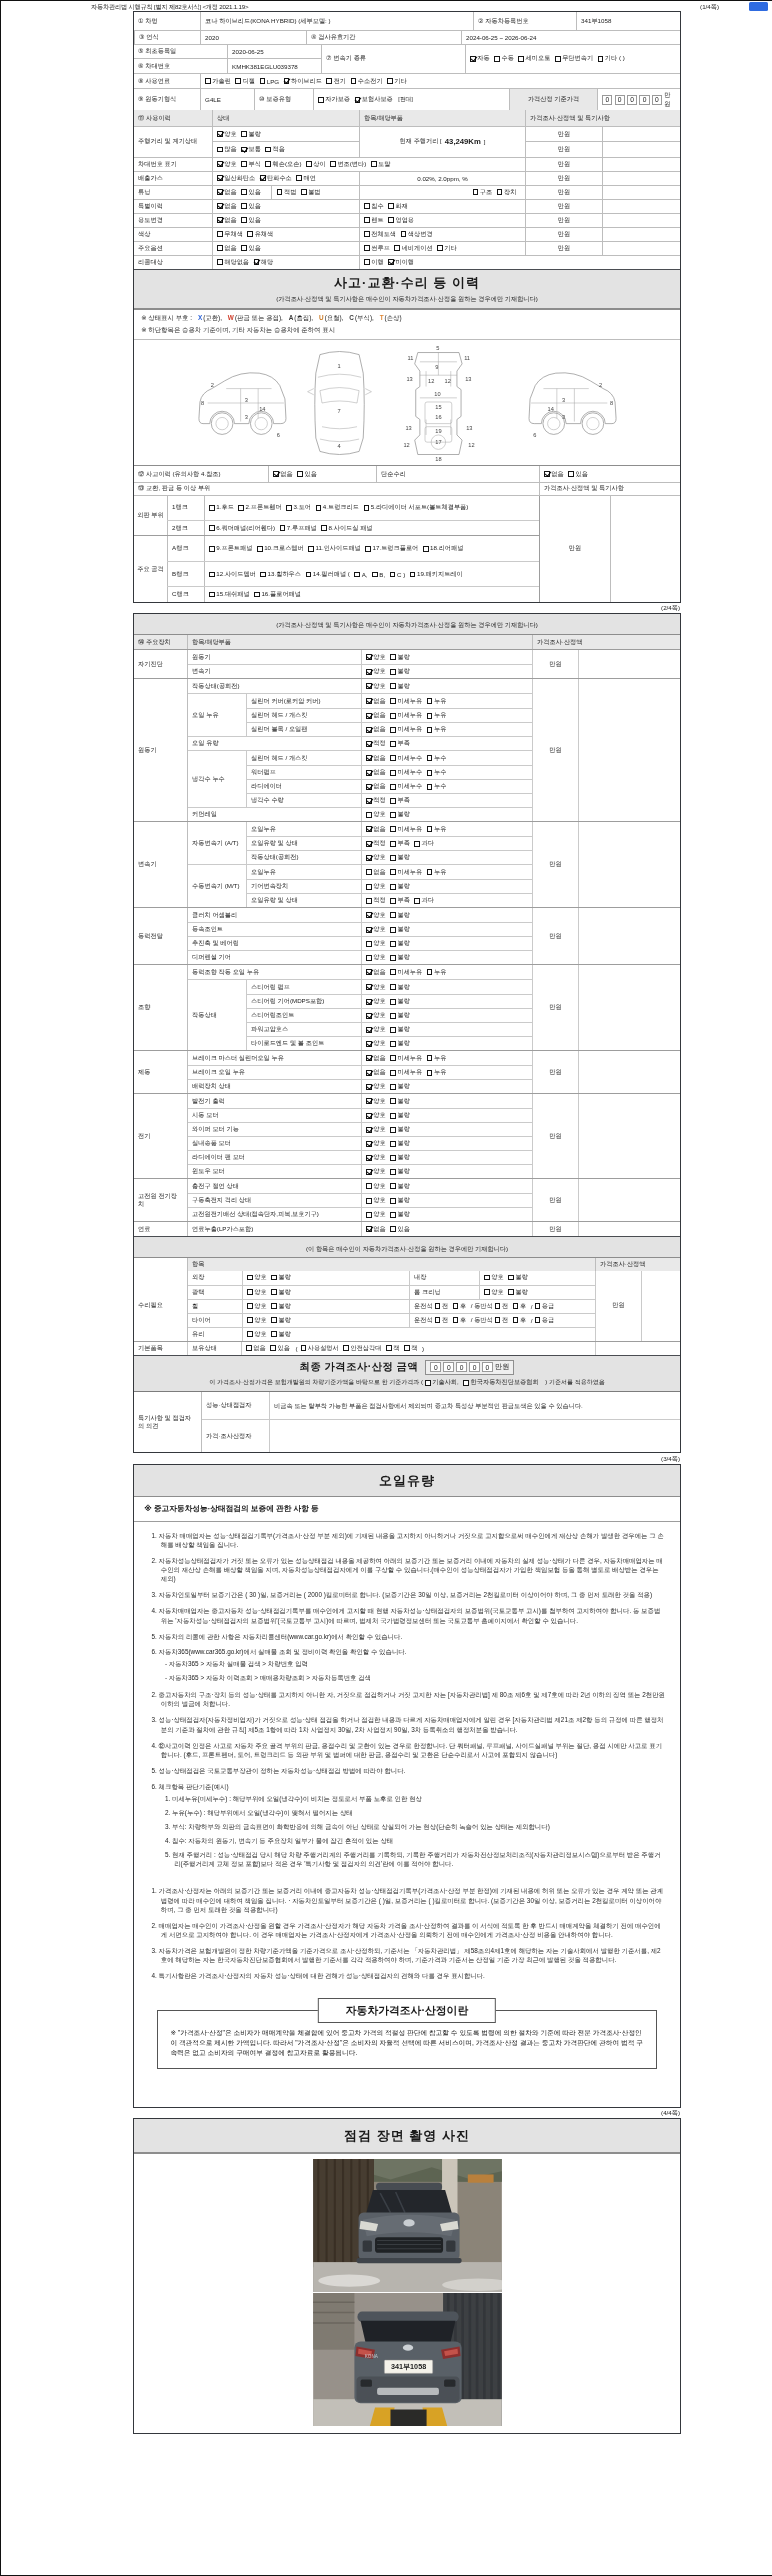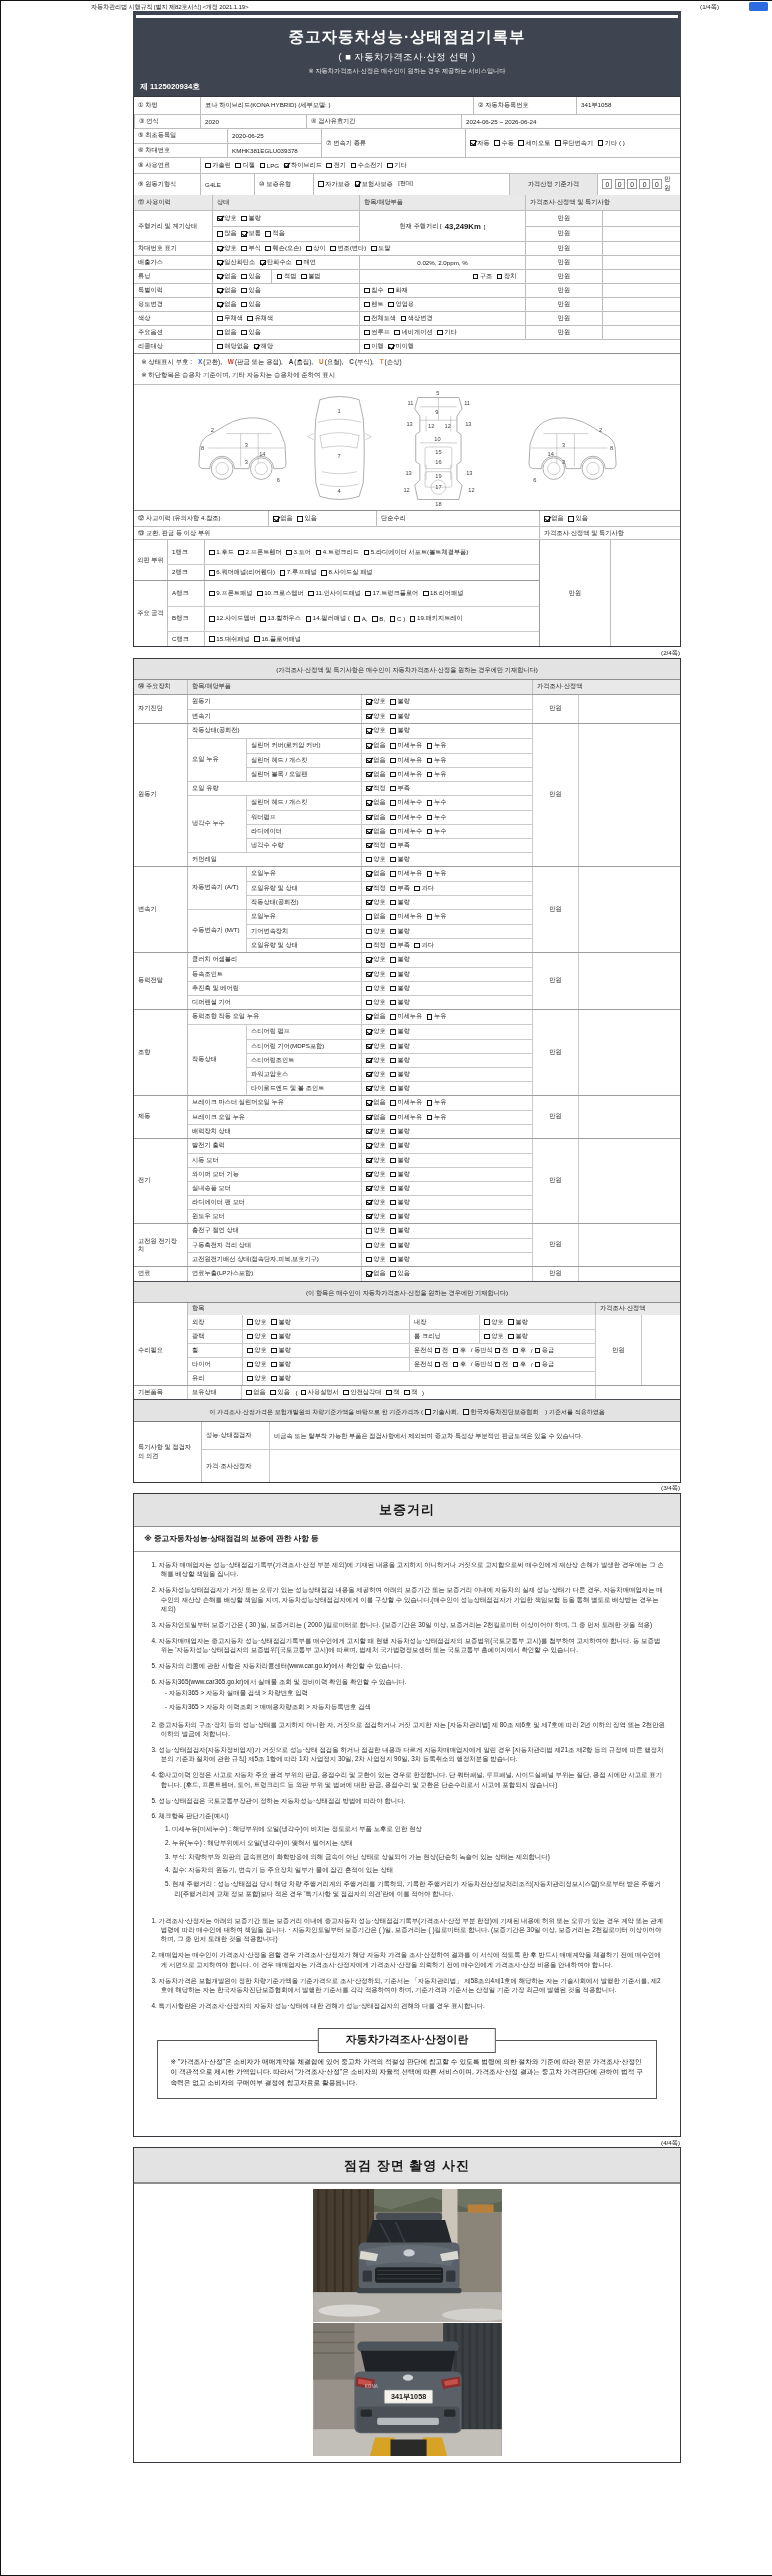--- a/index.html
+++ b/index.html
@@ -104,27 +104,20 @@
 </head>
 <body>
 
 <div class="page-frame"></div>
 <div class="top-meta">자동차관리법 시행규칙 [별지 제82호서식] &lt;개정 2021.1.19&gt;</div>
 <div class="top-page">(1/4쪽)</div>
 <div class="corner-badge"></div>
 
 <div class="doc">
 
-  <div class="dark-head">
-    <div class="stripe"></div>
-    <div class="dh-title">중고자동차성능·상태점검기록부</div>
-    <div class="dh-sub">( ■ 자동차가격조사·산정 선택 )</div>
-    <div class="dh-note">※ 자동차가격조사·산정은 매수인이 원하는 경우 제공하는 서비스입니다</div>
-    <div class="dh-no">제 1125020934호</div>
-  </div>
 
   <div class="pagebox">
 
     <div class="tr first" style="min-height:17.5px">
       <div class="td nl b-lab">① 차명</div>
       <div class="td" style="width:273px">코나 하이브리드(KONA HYBRID) (세부모델: )</div>
       <div class="td" style="width:103px">② 자동차등록번호</div>
       <div class="td" style="flex:1">341부1058</div>
     </div>
     <div class="tr">
@@ -487,20 +480,24 @@
             <span class="cb"></span>
             <span>이행</span>
           </span>
           <span class="opt">
             <span class="cb on"></span>
             <span>미이행</span>
           </span>
         </div>
     </div>
 
+    <div class="band bt">
+      <div class="t">사고·교환·수리 등 이력</div>
+      <div class="s">(가격조사·산정액 및 특기사항은 매수인이 자동차가격조사·산정을 원하는 경우에만 기재합니다)</div>
+    </div>
     <div class="legend">
       <span>※ 상태표시 부호 :</span>
       <span class="lg x">X</span><span>(교환),</span>
       <span class="lg w">W</span><span>(판금 또는 용접),</span>
       <span class="lg a">A</span><span>(흠집),</span>
       <span class="lg u">U</span><span>(요철),</span>
       <span class="lg cc">C</span><span>(부식),</span>
       <span class="lg tt">T</span><span>(손상)</span>
       <div class="row2">※ 하단항목은 승용차 기준이며, 기타 자동차는 승용차에 준하여 표시</div>
     </div>
@@ -1616,20 +1613,31 @@
               <span class="cb"></span>
               <span>잭</span>
             </span>
           </span>
         <span>)</span>
       </div>
       <div class="dc bl" style="flex:1"></div>
     </div>
 
     <div class="final">
+      <div class="line1">
+        <span class="fl">최종 가격조사·산정 금액</span>
+        <span class="dwrap">
+          <span class="digit">0</span>
+          <span class="digit">0</span>
+          <span class="digit">0</span>
+          <span class="digit">0</span>
+          <span class="digit">0</span>
+          <span style="font-size:7.2px">만원</span>
+        </span>
+      </div>
       <div class="note">
         <span>이 가격조사·산정가격은 보험개발원의 차량기준가액을 바탕으로 한 기준가격과 (</span>
         <span style="display:inline-flex;margin:0 2.1px">
             <span class="opt">
               <span class="cb"></span>
               <span>기술사회,</span>
             </span>
             <span class="opt">
               <span class="cb"></span>
               <span>한국자동차진단보증협회</span>
@@ -1651,21 +1659,21 @@
           <div class="dc bl" style="flex:1"></div>
         </div>
       </div>
     </div>
   </div>
 
   <div class="marker">(3/4쪽)</div>
 
   <div class="pagebox" style="min-height:644px">
     <div class="band" style="padding:7.2px 0 6.2px">
-      <div class="t">보증거리</div>
+      <div class="t">오일유량</div>
     </div>
     <div class="notice-h1">※ 중고자동차성능·상태점검의 보증에 관한 사항 등</div>
     <div class="notice-body">
       <div class="para">1.  자동차 매매업자는 성능·상태점검기록부(가격조사·산정 부분 제외)에 기재된 내용을 고지하지 아니하거나 거짓으로 고지함으로써 매수인에게 재산상 손해가 발생한 경우에는 그 손해를 배상할 책임을 집니다.</div>
       <div class="para">2.  자동차성능상태점검자가 거짓 또는 오류가 있는 성능상태점검 내용을 제공하여 아래의 보증기간 또는 보증거리 이내에 자동차의 실제 성능·상태가 다른 경우, 자동차매매업자는 매수인의 재산상 손해를 배상할 책임을 지며, 자동차성능상태점검자에게 이를 구상할 수 있습니다.(매수인이 성능상태점검자가 가입한 책임보험 등을 통해 별도로 배상받는 경우는 제외)</div>
       <div class="para">3.  자동차인도일부터 보증기간은 ( 30 )일, 보증거리는 ( 2000 )킬로미터로 합니다. (보증기간은 30일 이상, 보증거리는 2천킬로미터 이상이어야 하며, 그 중 먼저 도래한 것을 적용)</div>
       <div class="para">4.  자동차매매업자는 중고자동차 성능·상태점검기록부를 매수인에게 고지할 때 현행 자동차성능·상태점검자의 보증범위(국토교통부 고시)를 첨부하여 고지하여야 합니다. 동 보증범위는 '자동차성능·상태점검자의 보증범위'(국토교통부 고시)에 따르며, 법제처 국가법령정보센터 또는 국토교통부 홈페이지에서 확인할 수 있습니다.</div>
       <div class="para">5.  자동차의 리콜에 관한 사항은 자동차리콜센터(www.car.go.kr)에서 확인할 수 있습니다.</div>
       <div class="para" style="margin-bottom:2.1px">6.  자동차365(www.car365.go.kr)에서 실매물 조회 및 정비이력 확인을 확인할 수 있습니다.</div>
       <div class="para sub">- 자동차365 &gt; 자동차 실매물 검색 &gt; 차량번호 입력</div>

